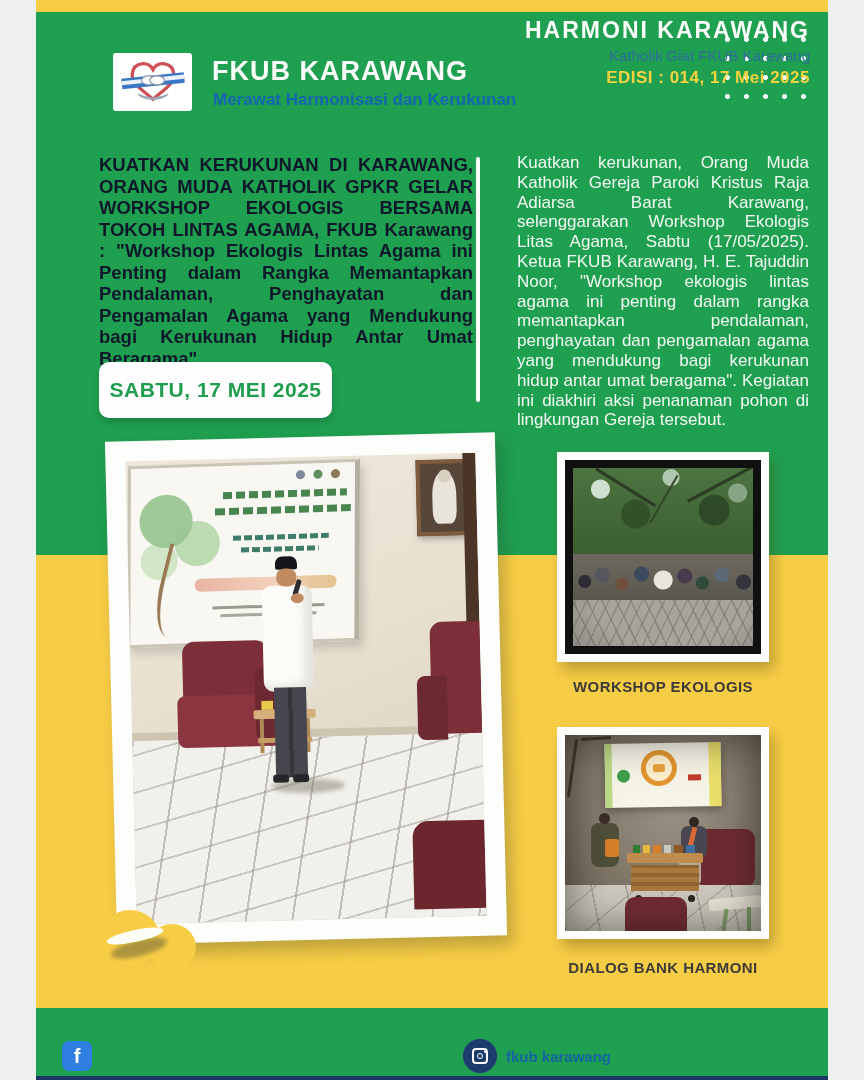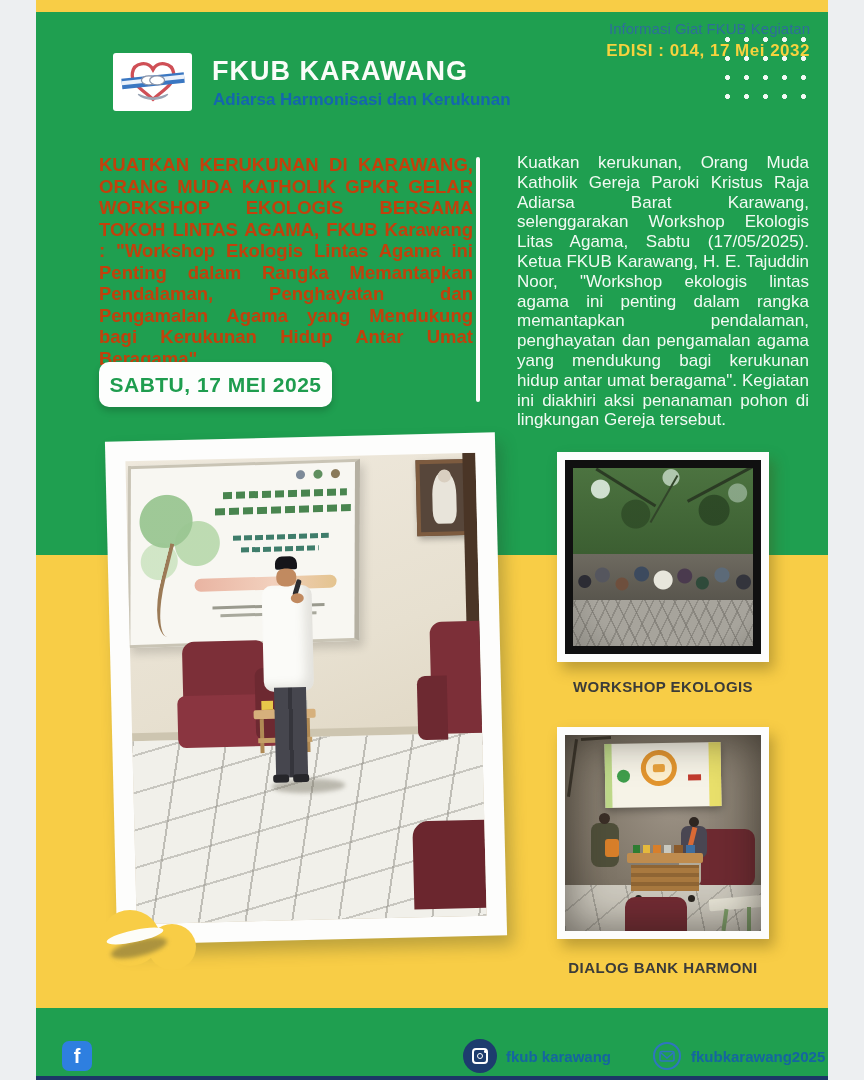--- a/index.html
+++ b/index.html
@@ -28,22 +28,22 @@
   .masthead { position:absolute; right:18px; top:17px; width:300px; text-align:right; z-index:2; }
   .masthead-title { font-size:23px; font-weight:bold; color:#FAFDF9; letter-spacing:2px; }
   .masthead-subtitle { font-size:15px; color:#2E6E99; margin-top:3px; }
   .masthead-edition { font-size:17px; font-weight:bold; color:#F7D23E; margin-top:4px; letter-spacing:0.5px; }
   .dots { position:absolute; right:10px; top:30px; width:100px; height:80px; z-index:1;
           background-image:radial-gradient(circle, #fff 2.2px, rgba(255,255,255,0) 2.8px);
           background-size:19px 19px; opacity:.95; }
 
   
   .headline { position:absolute; left:63px; top:154px; width:374px; font-size:18.5px; line-height:21.5px;
-              font-weight:bold; color:#c2410c; text-align:justify; text-align-last:left; z-index:2; }
-  .date-badge { position:absolute; left:63px; top:362px; width:233px; height:45px; background:#FDFEFD; border-radius:10px;
+              font-weight:bold; color:#0f172a; text-align:justify; text-align-last:left; z-index:2; }
+  .date-badge { position:absolute; left:63px; top:362px; width:233px; height:56px; background:#FDFEFD; border-radius:10px;
                 display:flex; align-items:center; justify-content:center; box-shadow:0 4px 7px rgba(0,0,0,.18); z-index:2; }
   .date-badge span { color:#1F9D4F; font-weight:bold; font-size:21px; letter-spacing:0.5px; }
   .divider { position:absolute; left:440px; top:157px; width:4px; height:245px; background:#FDFDFB; border-radius:2px; z-index:2; }
   .body-text { position:absolute; left:481px; top:153px; width:292px; font-size:17px; line-height:19.8px;
                color:#F2FAF3; text-align:justify; text-align-last:left; z-index:2; }
 
   
   .photo-main { position:absolute; left:75px; top:437px; width:390px; height:503px; background:#FDFDFC; padding:20px;
                 transform:rotate(-1.4deg); box-shadow:6px 10px 16px rgba(40,55,35,.28); z-index:3; }
   .scene-main { position:relative; width:350px; height:463px; overflow:hidden;
@@ -239,26 +239,27 @@
     <svg width="66" height="48" viewBox="0 0 80 58">
       <path d="M40,14 C34,3 17,5 15,18 C13,31 28,39 40,50 C52,39 67,31 65,18 C63,5 46,3 40,14 Z" fill="#ffffff" stroke="#CF4F56" stroke-width="4"></path>
       <rect x="2" y="21" width="76" height="13" fill="#3A77C2" transform="rotate(-6 40 27)"></rect>
       <rect x="2" y="24" width="76" height="5" fill="#EAF1FA" transform="rotate(-6 40 27)"></rect>
       <ellipse cx="35" cy="27" rx="9" ry="5.5" fill="#ffffff" stroke="#8893A8" stroke-width="1.5"></ellipse>
       <ellipse cx="45" cy="27" rx="9" ry="5.5" fill="#ffffff" stroke="#8893A8" stroke-width="1.5"></ellipse>
       <path d="M22,44 Q40,53 58,44 Q52,50 40,50 Q28,50 22,44 Z" fill="#ffffff" stroke="#9AA5B5" stroke-width="1.5"></path>
     </svg>
   </div>
   <div class="brand-title">FKUB KARAWANG</div>
-  <div class="brand-subtitle">Adiarsa Harmonisasi dan Kerukunan</div>
+  <div class="brand-subtitle">Merawat Harmonisasi dan Kerukunan</div>
 
   <div class="dots"></div>
   <div class="masthead">
-    <div class="masthead-subtitle">Informasi Giat FKUB Kegiatan</div>
-    <div class="masthead-edition">EDISI : 014, 17 Mei 2032</div>
+    <div class="masthead-title">HARMONI KARAWANG</div>
+    <div class="masthead-subtitle">Katholik Giat FKUB Karawang</div>
+    <div class="masthead-edition">EDISI : 014, 17 Mei 2025</div>
   </div>
 
   <div class="headline">KUATKAN KERUKUNAN DI KARAWANG, ORANG MUDA KATHOLIK GPKR GELAR WORKSHOP EKOLOGIS BERSAMA TOKOH LINTAS AGAMA, FKUB Karawang : "Workshop Ekologis Lintas Agama ini Penting dalam Rangka Memantapkan Pendalaman, Penghayatan dan Pengamalan Agama yang Mendukung bagi Kerukunan Hidup Antar Umat Beragama"</div>
   <div class="date-badge">
     <span>SABTU, 17 MEI 2025</span>
   </div>
   <div class="divider"></div>
   <div class="body-text">Kuatkan kerukunan, Orang Muda Katholik Gereja Paroki Kristus Raja Adiarsa Barat Karawang, selenggarakan Workshop Ekologis Litas Agama, Sabtu (17/05/2025). Ketua FKUB Karawang, H. E. Tajuddin Noor, "Workshop ekologis lintas agama ini penting dalam rangka memantapkan pendalaman, penghayatan dan pengamalan agama yang mendukung bagi kerukunan hidup antar umat beragama". Kegiatan ini diakhiri aksi penanaman pohon di lingkungan Gereja tersebut.</div>
 
   <div class="photo-main">
@@ -370,22 +371,14 @@
     <div class="fb-icon">f</div>
   </div>
   <div class="footer-item f-ig">
     <div class="ig-icon">
       <div class="ig-frame"></div>
       <div class="ig-lens"></div>
       <div class="ig-dot"></div>
     </div>
     <div class="footer-text">fkub karawang</div>
   </div>
-  <div class="footer-item f-mail">
-    <svg width="30" height="30" viewBox="0 0 30 30">
-      <circle cx="15" cy="15" r="13" fill="none" stroke="#2F75C0" stroke-width="2"></circle>
-      <rect x="8" y="10.5" width="14" height="9.5" rx="1.5" fill="none" stroke="#2F75C0" stroke-width="1.6"></rect>
-      <path d="M8.5,11.5 L15,17 L21.5,11.5" fill="none" stroke="#2F75C0" stroke-width="1.6"></path>
-    </svg>
-    <div class="footer-text">fkubkarawang2025</div>
-  </div>
 
 </div>
 
 </body></html>

